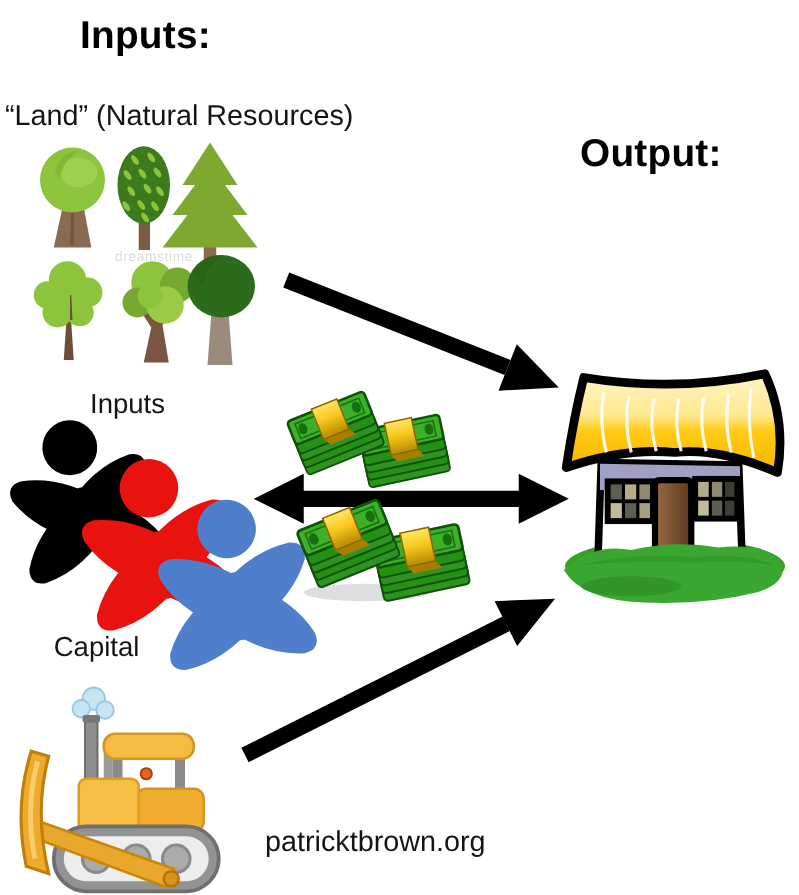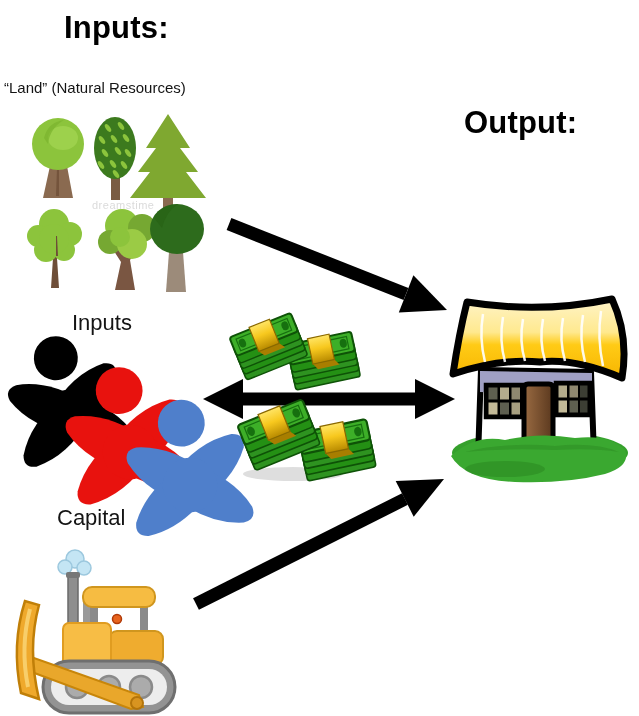--- a/index.html
+++ b/index.html
@@ -2,21 +2,21 @@
 <html><head>
 <meta charset="utf-8">
 <style>
   html,body{margin:0;padding:0;background:#fff;}
   .canvas{
     position:relative;width:639px;height:716px;background:#ffffff;
     font-family:"Liberation Sans",sans-serif;color:#000;overflow:hidden;
   }
   .abs{position:absolute;}
   .heading{font-size:31px;font-weight:700;line-height:1.1;letter-spacing:.2px;text-align:center;}
-  .land-label{font-size:15px;line-height:1.1;color:#141414;}
+  .land-label{font-size:23px;line-height:1.1;color:#141414;}
   .factor-label{font-size:22px;line-height:1.1;color:#141414;}
   .credit{font-size:23px;line-height:1.1;color:#141414;}
   svg{display:block;overflow:visible;}
 </style>
 </head>
 <body>
 
 <div class="canvas">
 
   <svg class="abs" style="left:20px;top:108px" width="190" height="192" viewBox="0 0 190 192">
@@ -242,16 +242,17 @@
   </svg>
 
   <div class="abs heading" style="left:64px;top:11px">Inputs:</div>
 
   <div class="abs land-label" style="left:4px;top:80px">“Land” (Natural Resources)</div>
 
   <div class="abs heading" style="left:464px;top:106px">Output:</div>
 
   <div class="abs factor-label" style="left:72px;top:311px">Inputs</div>
 
-  <div class="abs factor-label" style="left:57px;top:506px">Capital</div>
-
+  <div class="abs factor-label" style="left:43px;top:506px">Capital</div>
+
+  <div class="abs credit" style="left:212px;top:661px">patricktbrown.org</div>
 
 </div>
 
 </body></html>

